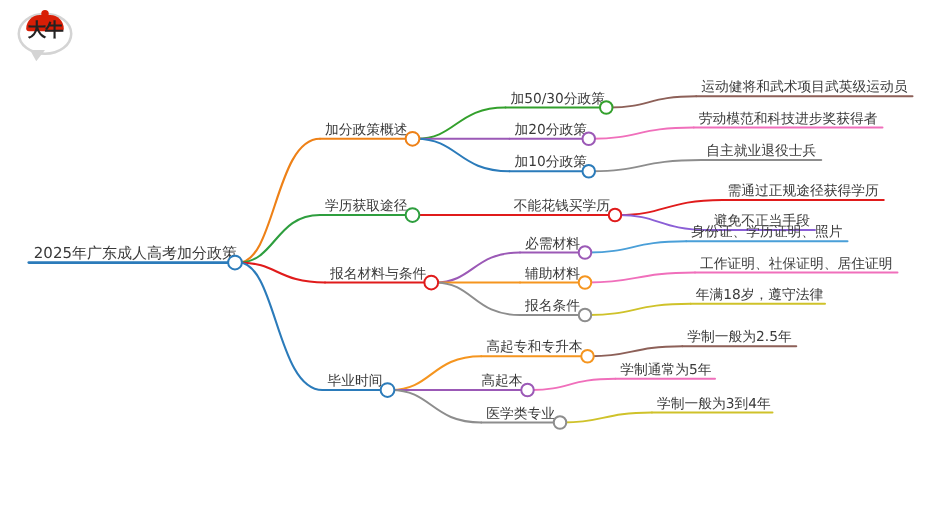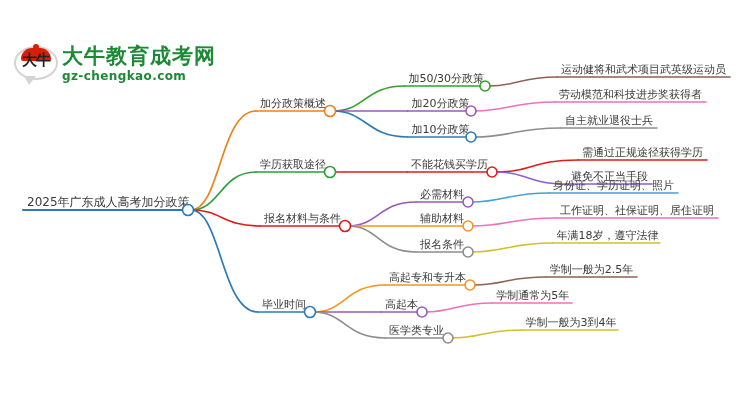--- a/index.html
+++ b/index.html
@@ -6,21 +6,21 @@
   body{
     width:750px;height:410px;
     background:#ffffff;
     font-family:"DejaVu Sans","Liberation Sans",sans-serif;
     overflow:hidden;
     position:relative;
   }
   #root-wrap{position:relative;width:750px;height:410px;}
 
   
-  .header{position:absolute;left:0;top:0;width:742px;height:58px;margin-top:36px;}
+  .header{position:absolute;left:0;top:0;width:742px;height:58px;}
   .logo-mark{
     position:absolute;left:14px;top:10px;width:44px;height:40px;
   }
   .bubble{
     position:absolute;left:0;top:0;width:44px;height:34px;
     background:#ffffff;border:2px solid #d4d4d4;border-radius:50%;
     box-sizing:border-box;
   }
   .bubble-tail{
     position:absolute;left:10px;top:30px;width:0;height:0;
@@ -66,24 +66,20 @@
 <body>
 
 <div id="root-wrap">
 
   <div class="header">
     <div class="logo-mark">
       <div class="bubble"></div>
       <div class="bubble-tail"></div>
       <div class="bubble-cap"></div>
       <div class="logo-cn">大牛</div>
-    </div>
-    <div class="logo-text">
-      <div class="logo-title">大牛教育成考网</div>
-      <div class="logo-sub">gz-chengkao.com</div>
     </div>
   </div>
 
   <svg id="map" width="750" height="410" viewBox="0 0 750 410">
     <g id="edges">
         <path d="M 23.039999999999992 210 L 188 210" stroke="#2b7bba" stroke-width="2.2" fill="none" stroke-linecap="round"></path>
         <path d="M 256 111 L 330 111" stroke="#ee8117" stroke-width="1.6" fill="none" stroke-linecap="round"></path>
         <path d="M 191 210 C 220.25 210, 220.25 111, 256 111" stroke="#ee8117" stroke-width="1.7" fill="none" stroke-linecap="round" stroke-linejoin="round"></path>
         <path d="M 404.4 86 L 485 86" stroke="#33a02c" stroke-width="1.6" fill="none" stroke-linecap="round"></path>
         <path d="M 333 111 C 365.13 111, 365.13 86, 404.4 86" stroke="#33a02c" stroke-width="1.6" fill="none" stroke-linecap="round" stroke-linejoin="round"></path>

